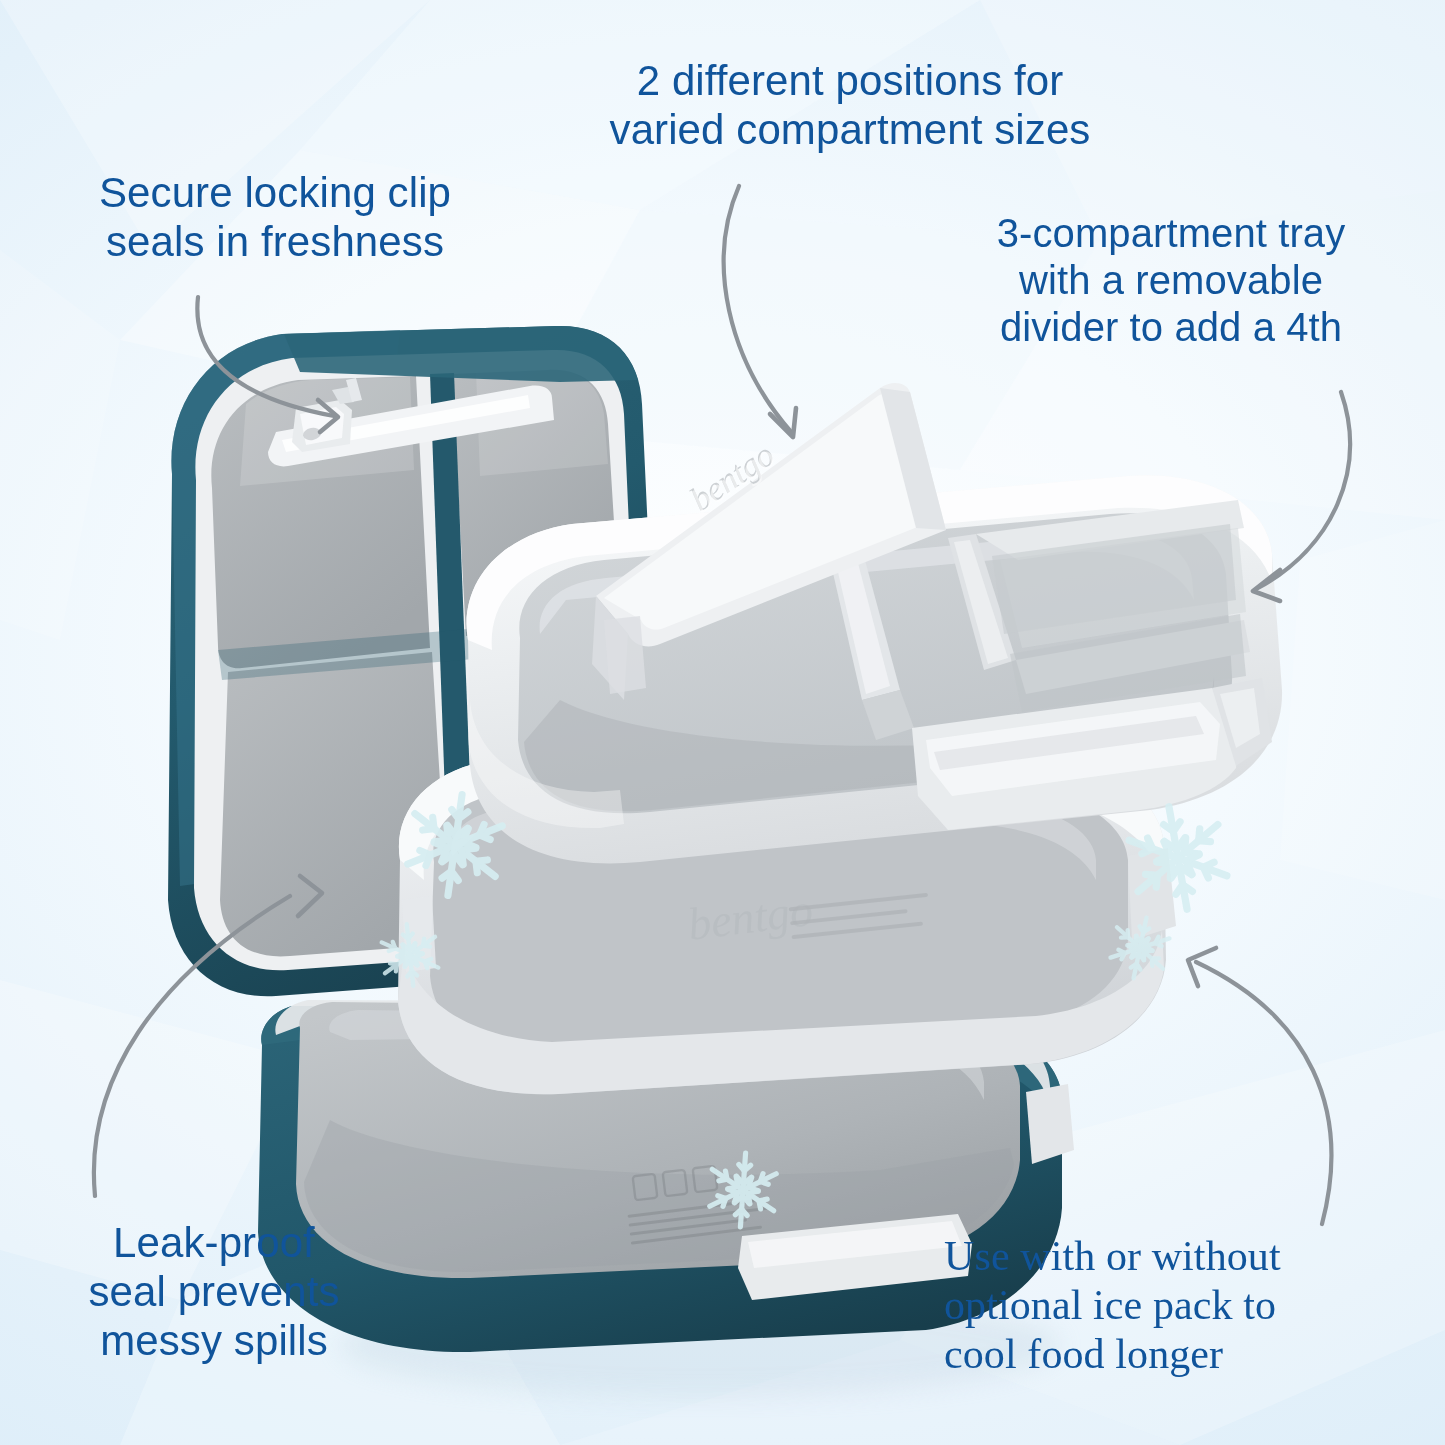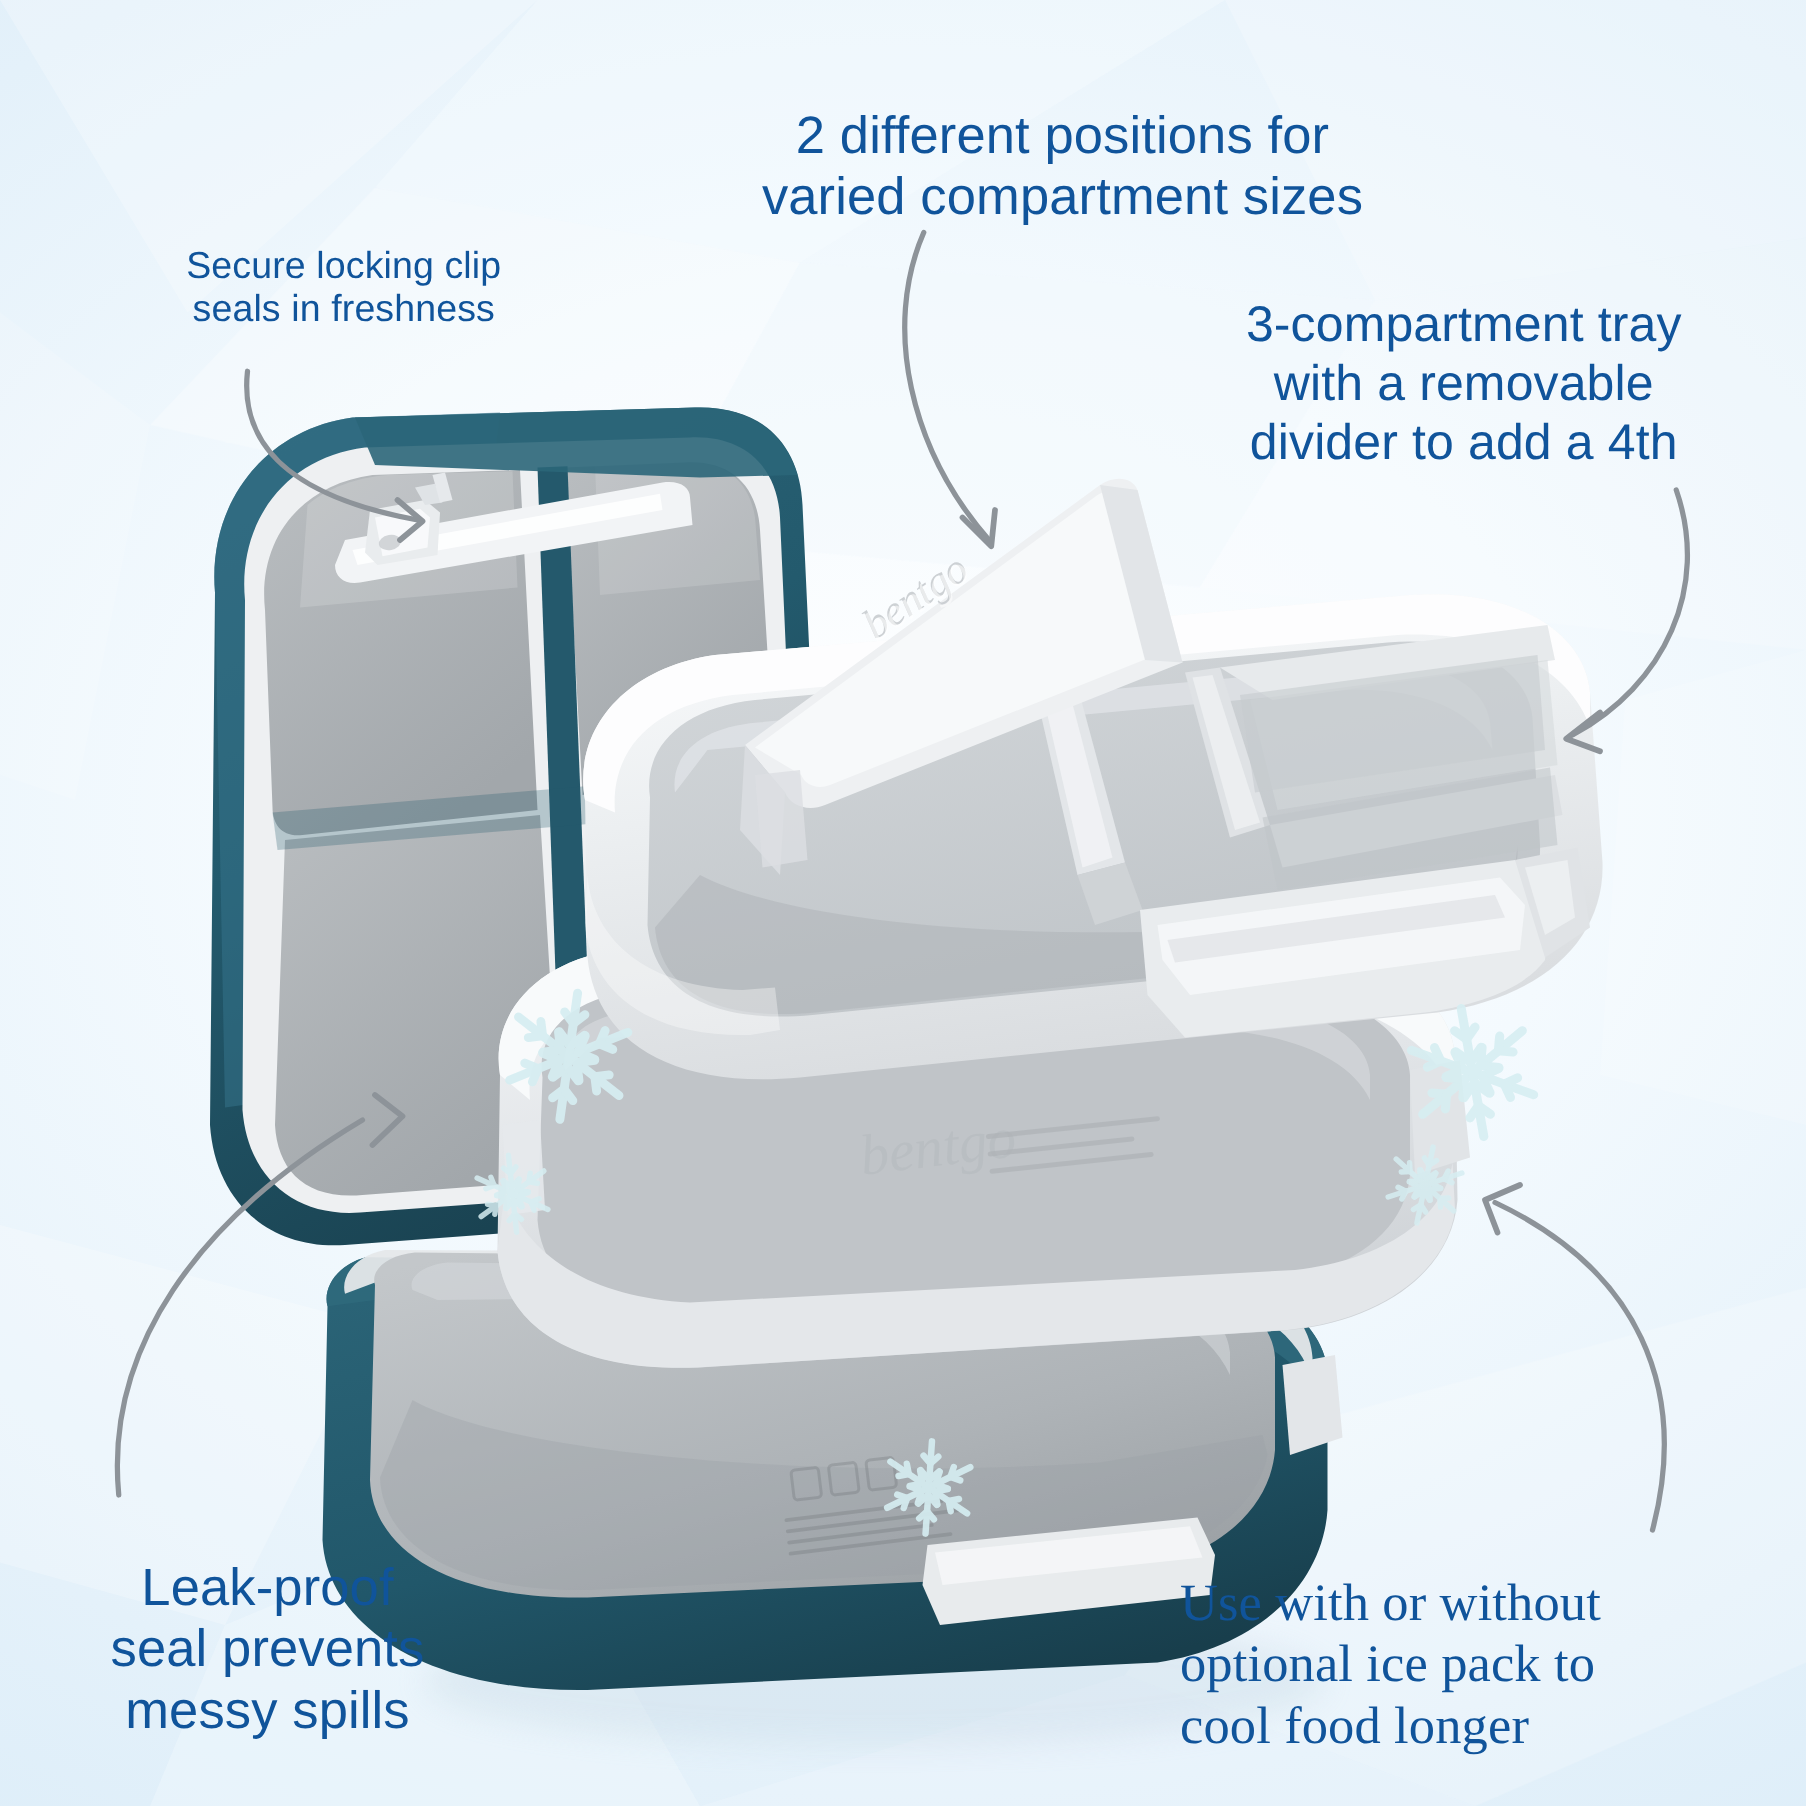--- a/index.html
+++ b/index.html
@@ -13,22 +13,22 @@
 
   
   .bg-base{position:absolute;inset:0;
     background:
       radial-gradient(ellipse 110% 80% at 50% 45%, #ffffff 0%, #f4fafe 34%, #e4f1fa 68%, #d8ebf8 100%);
   }
   .bg-facets{position:absolute;inset:0;}
 
   
   .callout{position:absolute;color:#10549b;line-height:1.17;font-weight:400;
-    letter-spacing:.1px;white-space:pre-line;margin-top:27px;}
-  #c-lock   {left:60px;  top:168px; width:430px; font-size:30px; text-align:center;}
+    letter-spacing:.1px;white-space:pre-line;}
+  #c-lock   {left:60px;  top:168px; width:430px; font-size:42px; text-align:center;}
   #c-pos    {left:572px; top:56px;  width:556px; font-size:42px; text-align:center;}
   #c-tray   {left:936px; top:210px; width:470px; font-size:40px; text-align:center;}
   #c-leak   {left:44px;  top:1218px;width:340px; font-size:42px; text-align:center;}
   #c-ice    {left:944px; top:1232px;width:460px; font-size:42px; text-align:left;font-family:Liberation Serif, serif;}
 
   
   #product{position:absolute;left:0;top:0;width:1445px;height:1445px;}
   #leaders{position:absolute;left:0;top:0;width:1445px;height:1445px;}
   #flakes{position:absolute;left:0;top:0;width:1445px;height:1445px;}
 </style>

